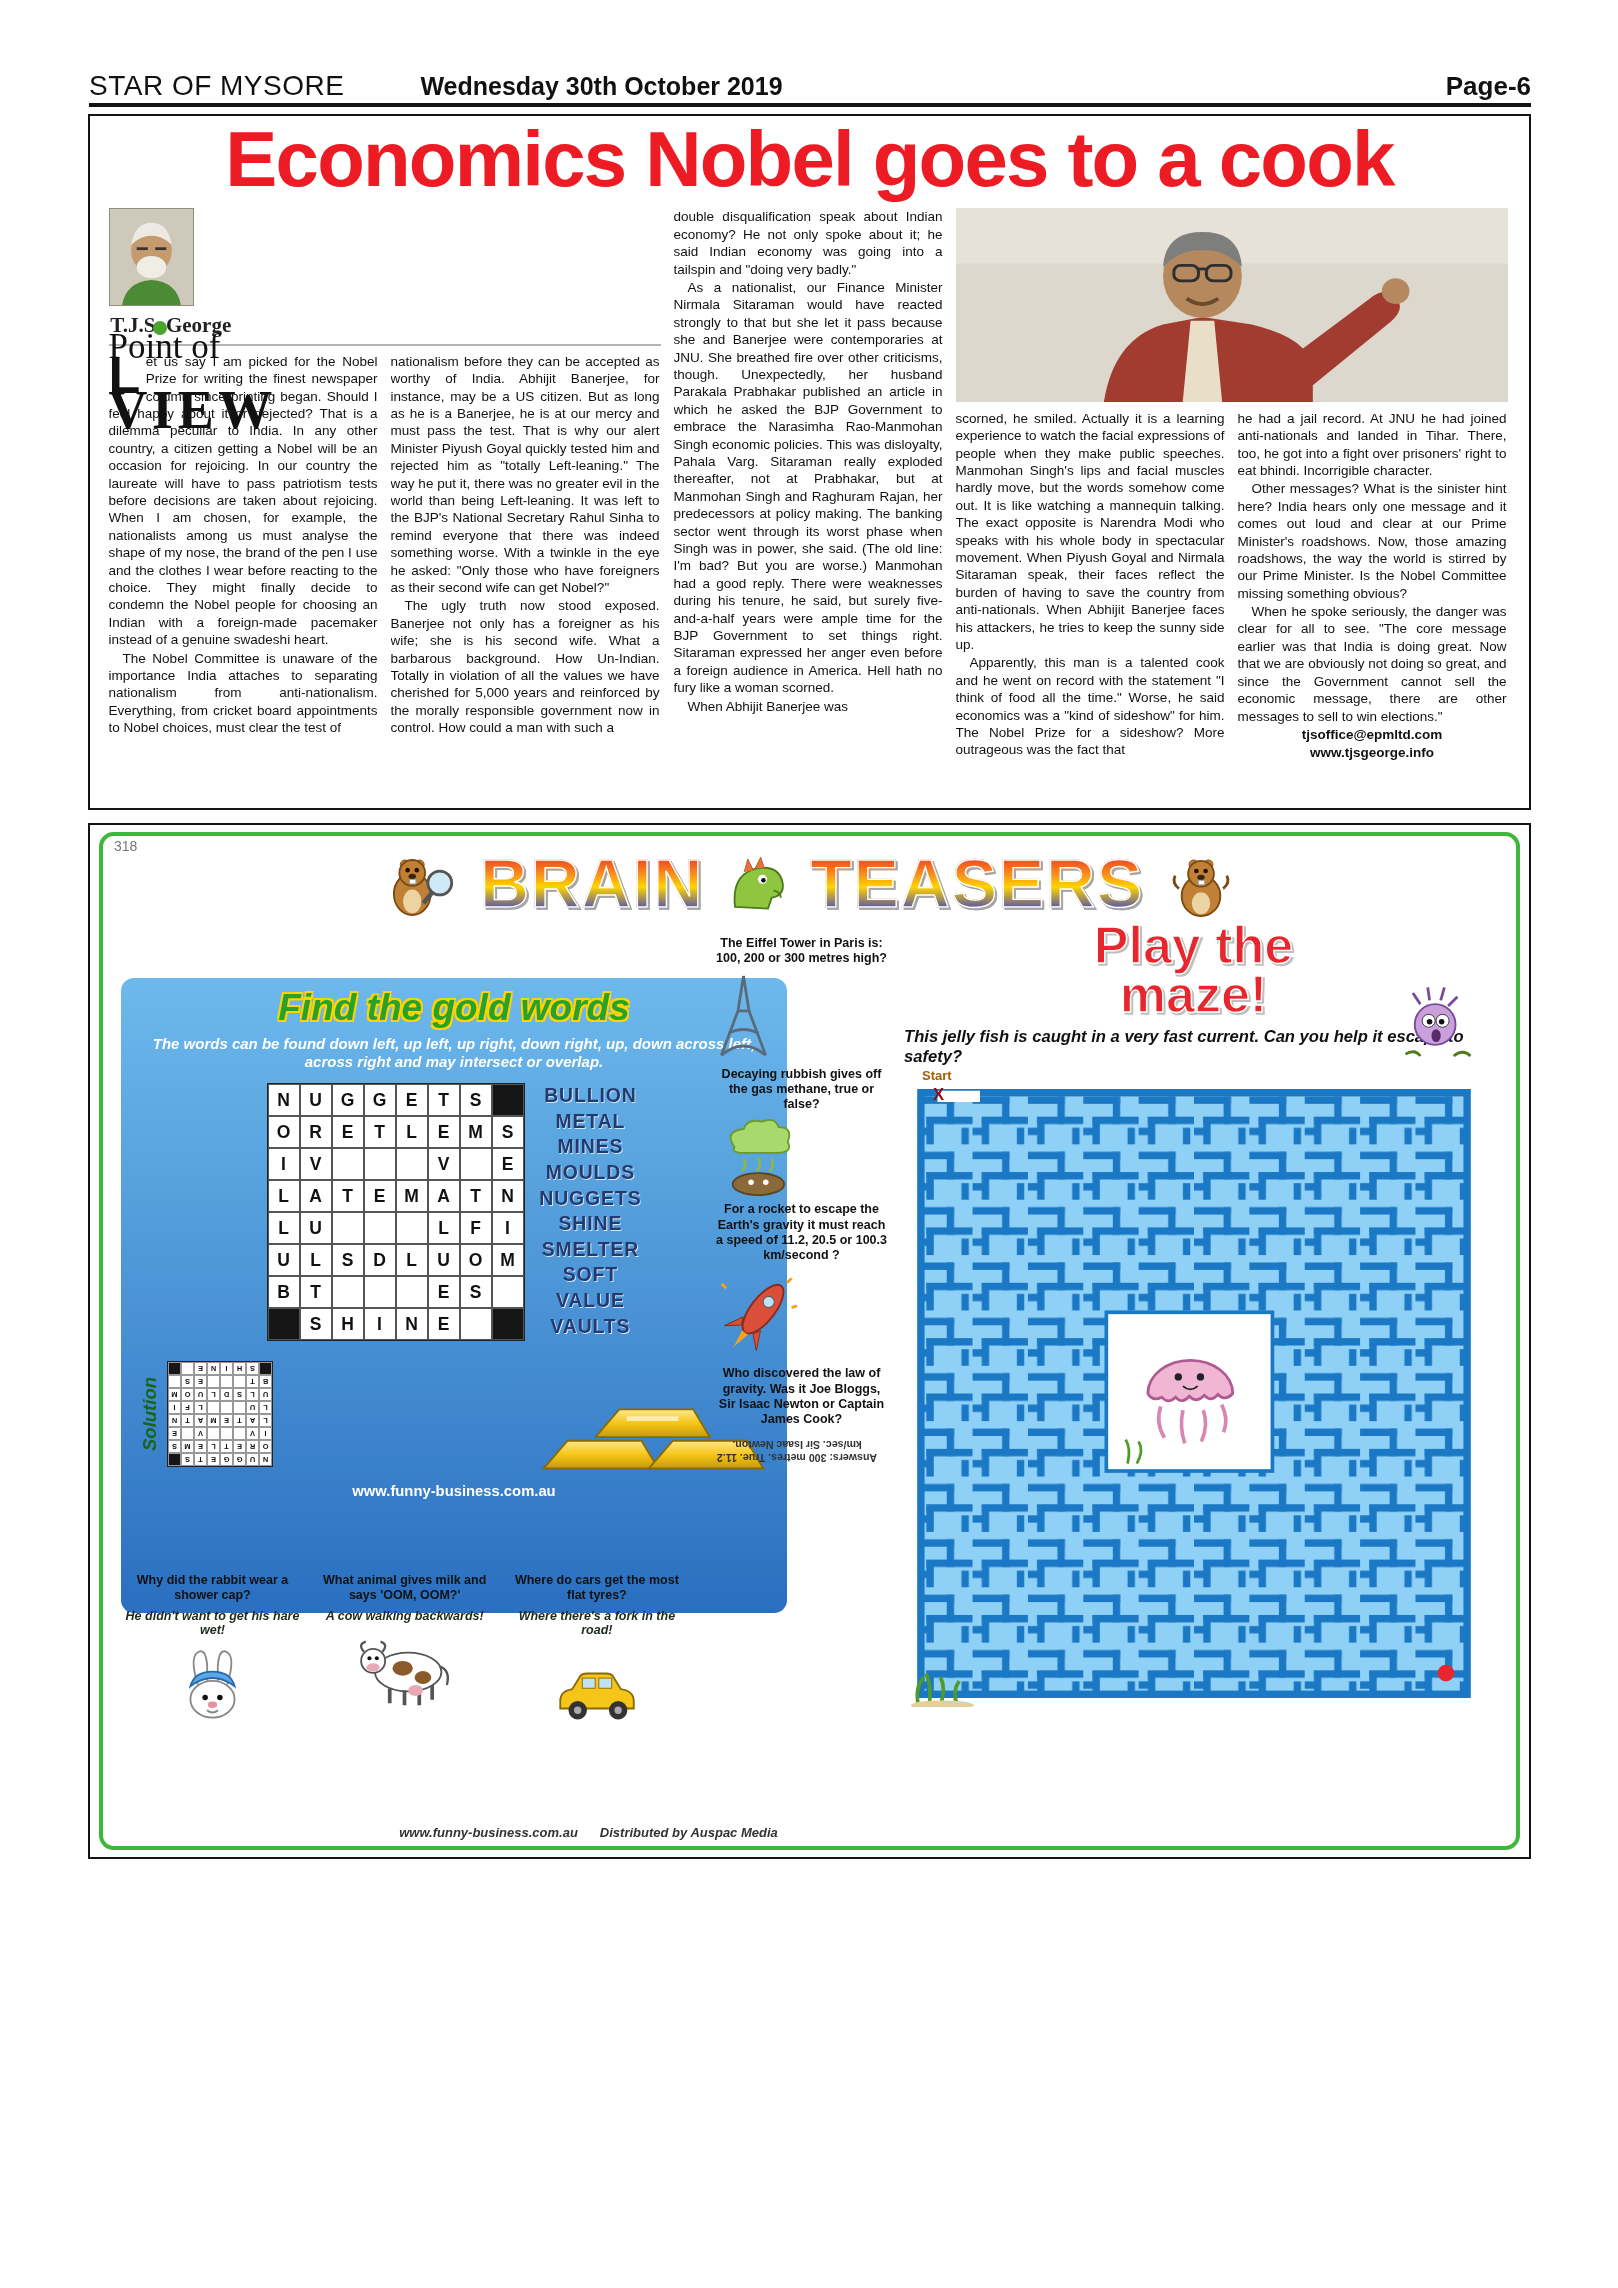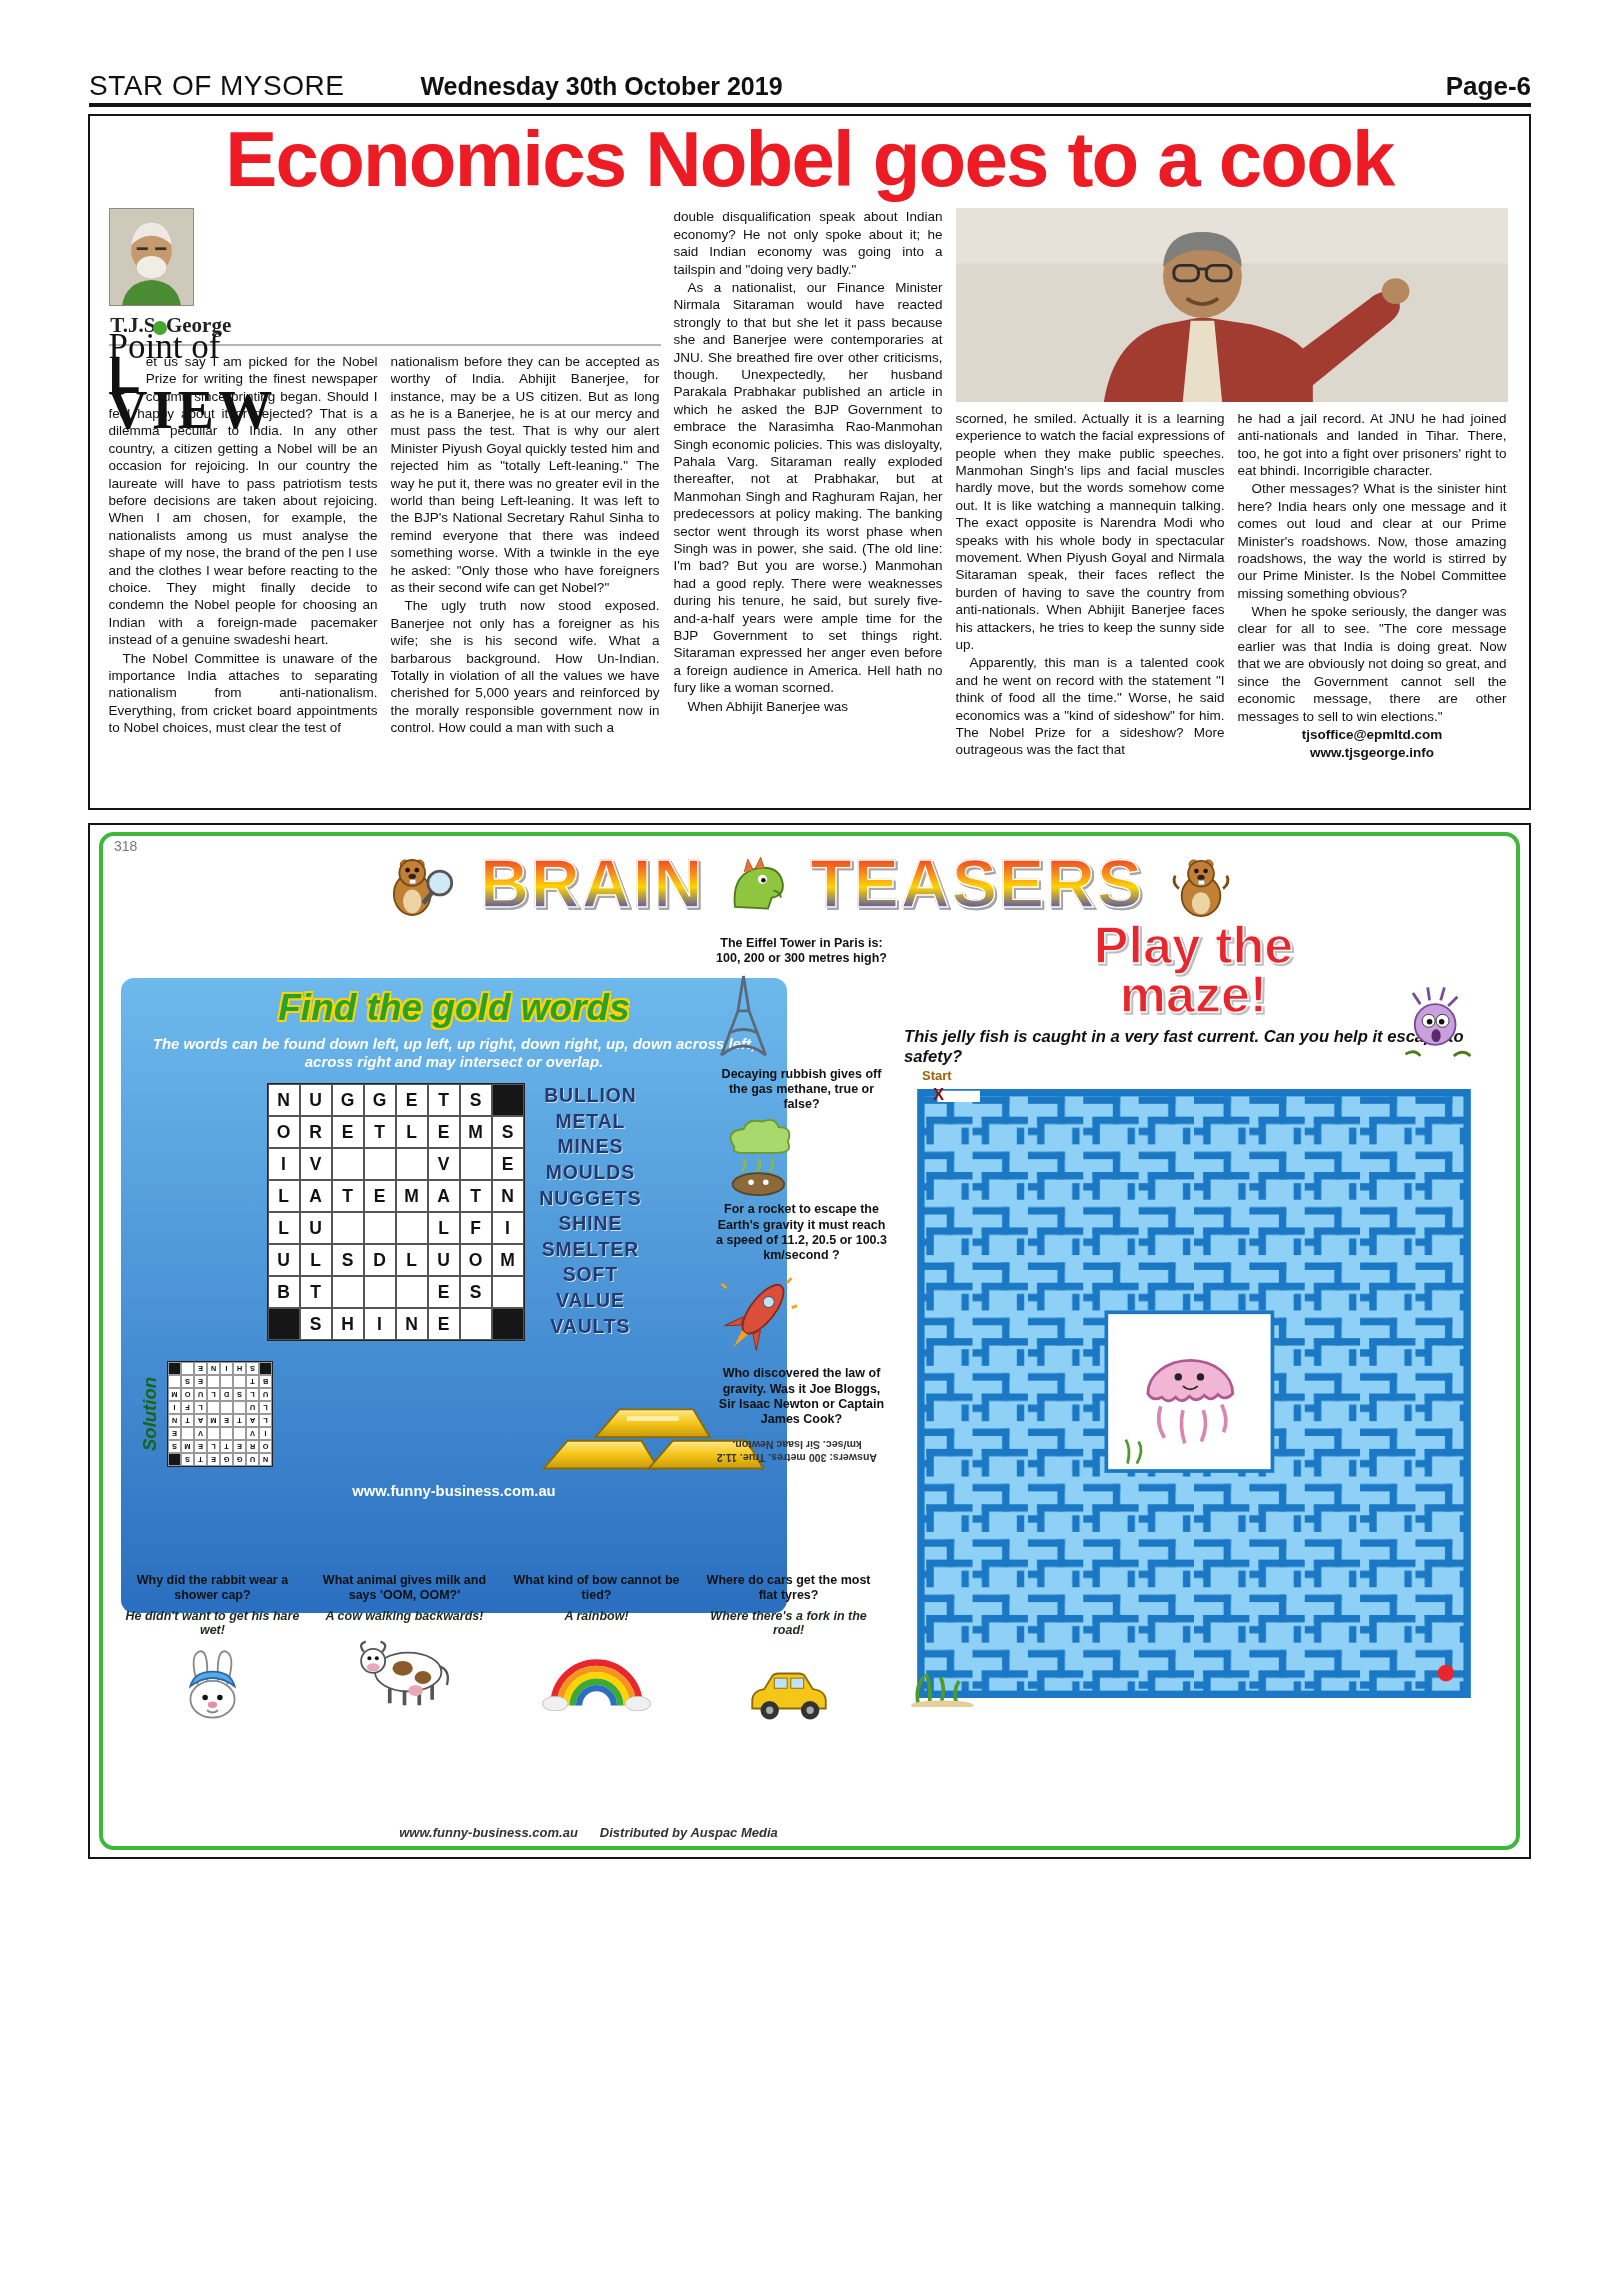--- a/index.html
+++ b/index.html
@@ -528,37 +528,20 @@
             <circle cx="24" cy="30" r="13" fill="#fff" stroke="#555" stroke-width="2"></circle>
             <path d="M14 20 q-7 -8 2 -11 M34 20 q7 -8 -2 -11" stroke="#555" stroke-width="2.5" fill="none"></path>
             <circle cx="20" cy="27" r="2.2" fill="#111"></circle>
               <circle cx="28" cy="27" r="2.2" fill="#111"></circle>
             <ellipse cx="24" cy="37" rx="7" ry="4.5" fill="#e8a8b8"></ellipse>
             <path d="M96 36 q12 4 8 20" stroke="#555" stroke-width="2.5" fill="none"></path>
           </svg>
         </div>
       </div>
       <div class="riddle">
-        <div class="riddle-q">What kind of bow cannot be tied?</div>
-        <div class="riddle-a">A rainbow!</div>
-        <div class="riddle-art">
-          <svg width="109" height="66" viewBox="0 0 118 72">
-            <g fill="none">
-              <path d="M12 66 a47 47 0 0 1 94 0" stroke="#e8262d" stroke-width="7"></path>
-              <path d="M19 66 a40 40 0 0 1 80 0" stroke="#f7941d" stroke-width="7"></path>
-              <path d="M26 66 a33 33 0 0 1 66 0" stroke="#ffd400" stroke-width="7"></path>
-              <path d="M33 66 a26 26 0 0 1 52 0" stroke="#3daa35" stroke-width="7"></path>
-              <path d="M40 66 a19 19 0 0 1 38 0" stroke="#2a6fc0" stroke-width="7"></path>
-            </g>
-            <ellipse cx="14" cy="64" rx="14" ry="8" fill="#f0f0f0" stroke="#bbb"></ellipse>
-            <ellipse cx="104" cy="64" rx="14" ry="8" fill="#f0f0f0" stroke="#bbb"></ellipse>
-          </svg>
-        </div>
-      </div>
-      <div class="riddle">
         <div class="riddle-q">Where do cars get the most flat tyres?</div>
         <div class="riddle-a">Where there's a fork in the road!</div>
         <div class="riddle-art">
           <svg width="96" height="68" viewBox="0 0 104 74">
             <path d="M12 48 q0 -11 13 -13 l8 -13 q2 -4 8 -4 h21 q6 0 8 4 l8 13 q14 2 14 13 v8 h-80z" fill="#f5c518" stroke="#8a6a08" stroke-width="2"></path>
             <rect x="36" y="23" width="14" height="11" fill="#bfe3f5" stroke="#8a6a08"></rect>
             <rect x="54" y="23" width="14" height="11" fill="#bfe3f5" stroke="#8a6a08"></rect>
             <circle cx="31" cy="58" r="10" fill="#333"></circle>
               <circle cx="75" cy="58" r="10" fill="#333"></circle>
             <circle cx="31" cy="58" r="4" fill="#aaa"></circle>

